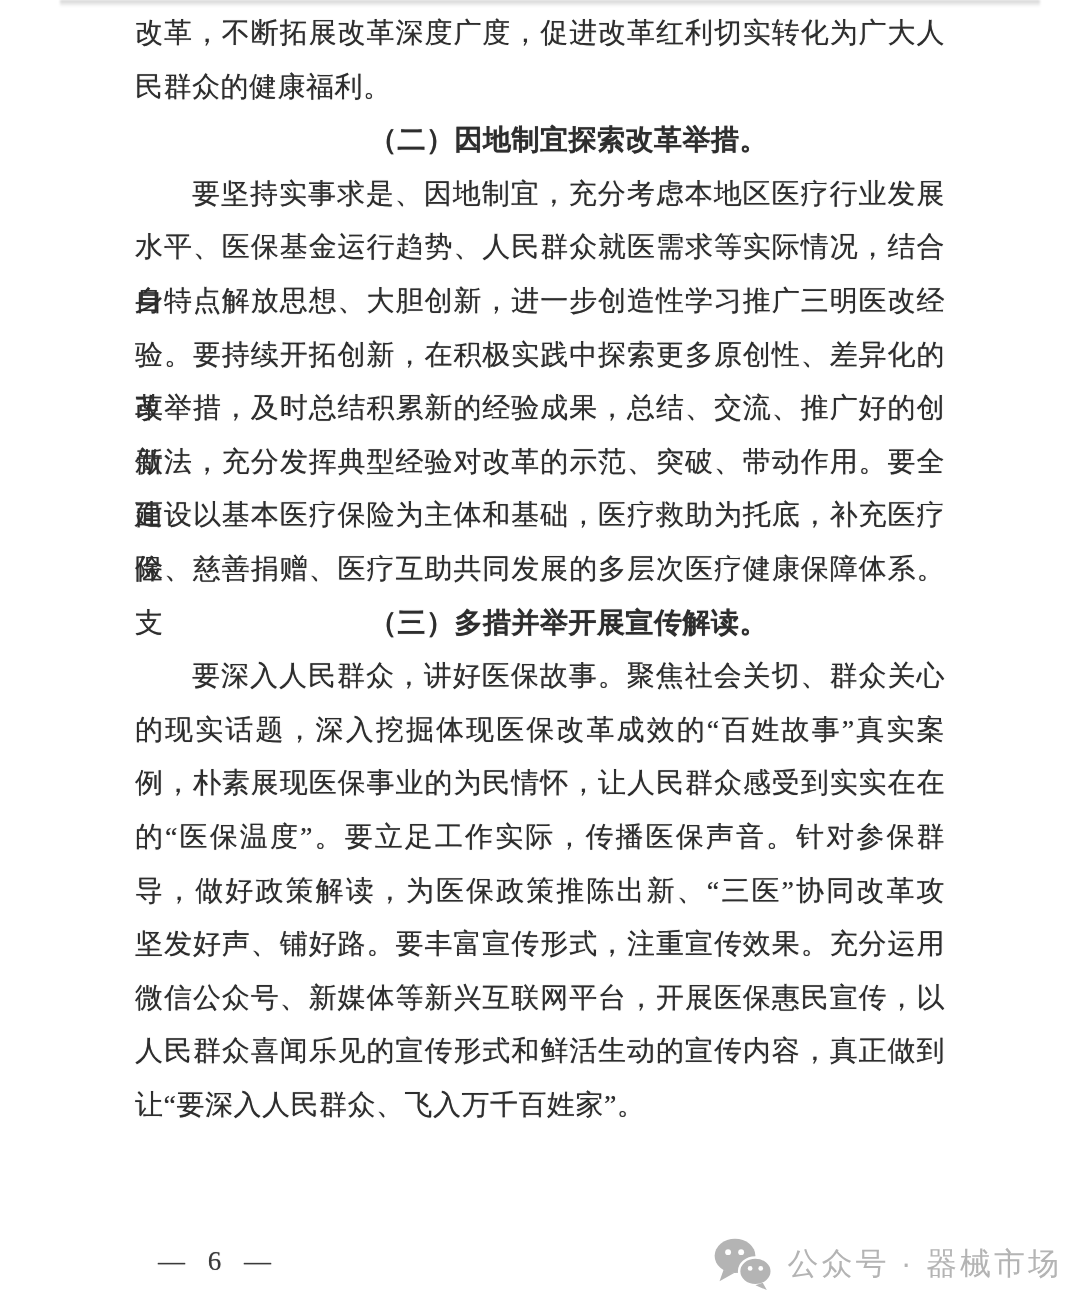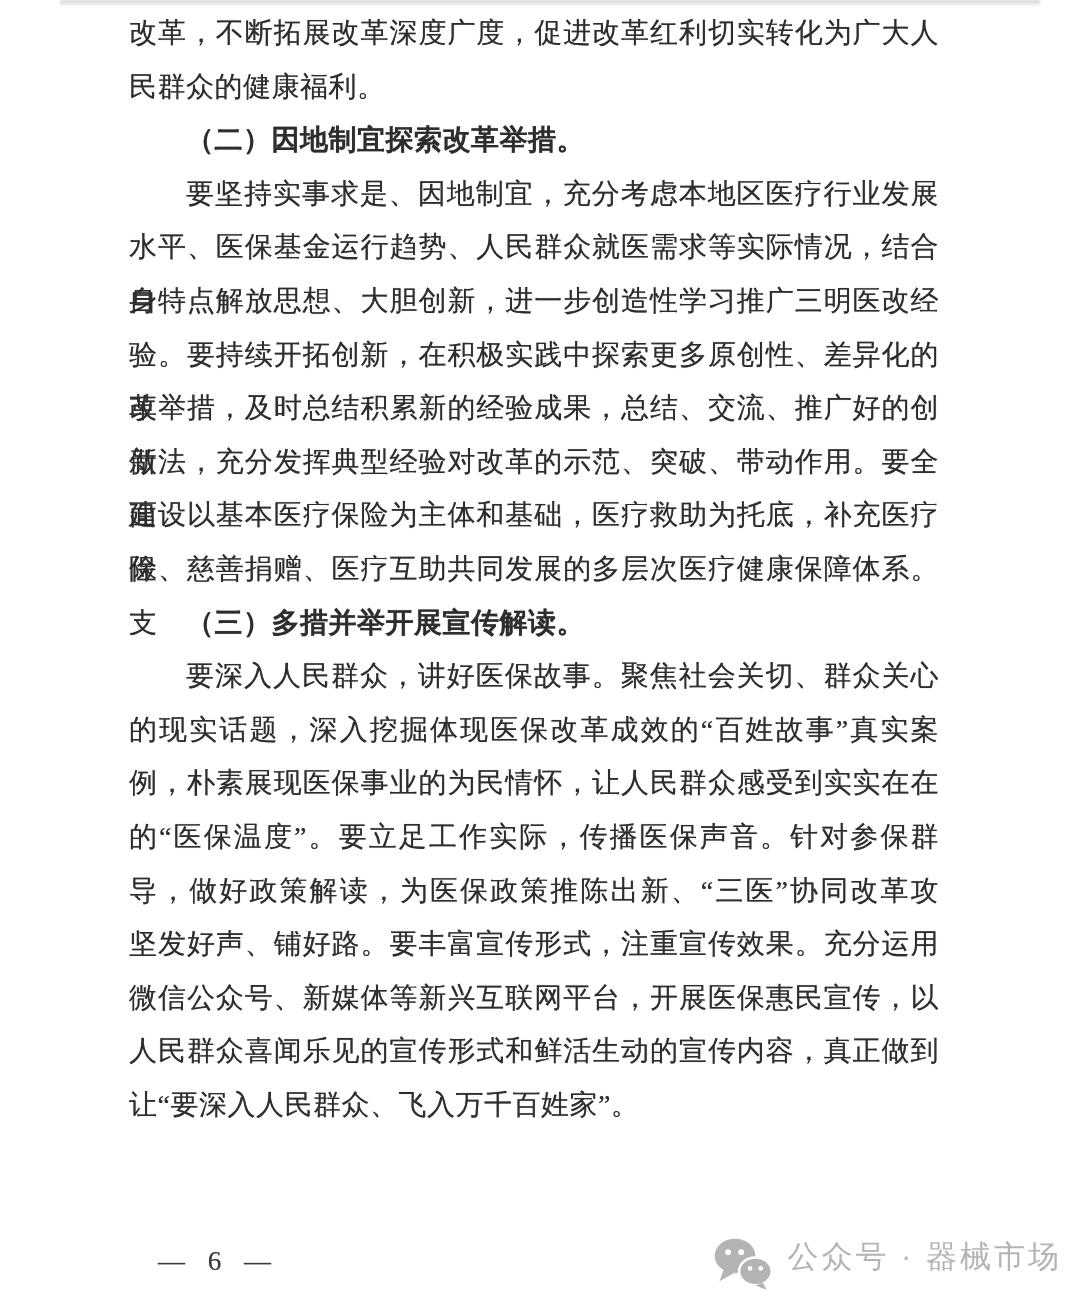--- a/index.html
+++ b/index.html
@@ -16,52 +16,52 @@
     color: #2e2e2e;
   }
   
   .top-smear {
     position: absolute; top: 0; left: 60px; right: 40px; height: 7px;
     background: linear-gradient(to bottom, rgba(120,120,120,.35), rgba(255,255,255,0));
     filter: blur(1px);
   }
   .content {
     position: absolute;
-    left: 129px; top: 6px;
+    left: 135px; top: 6px;
     width: 810px;
   }
   .line {
     height: 53.6px;
     line-height: 53.6px;
     font-size: 28px;
     letter-spacing: 0.5px;
     text-shadow: 0 0 0.7px rgba(30,30,30,.55);
     white-space: normal;
     color: #2d2d2d;
   }
   .line.justify {
     text-align: justify;
     text-align-last: justify;
     -moz-text-align-last: justify;
   }
   .line.indent { padding-left: 57px; }
-  .line.heading { font-weight: bold; }
+  .line.heading { font-weight: bold; text-align: center; }
   .footer {
     position: absolute;
     left: 158px; top: 1246px;
     font-size: 27px;
     word-spacing: 16px;
     color: #3a3a3a;
     text-shadow: 0 0 0.7px rgba(30,30,30,.5);
   }
   .watermark {
     position: absolute;
     right: 18px; top: 1236px;
     display: flex;
-    align-items: flex-start;
+    align-items: center;
     gap: 12px;
     color: #b4b4b4;
     font-family: "Liberation Sans", "DejaVu Sans", sans-serif;
     font-size: 31px;
     letter-spacing: 3px;
     user-select: none;
   }
   .watermark svg { display: block; }
 </style>
 </head>

